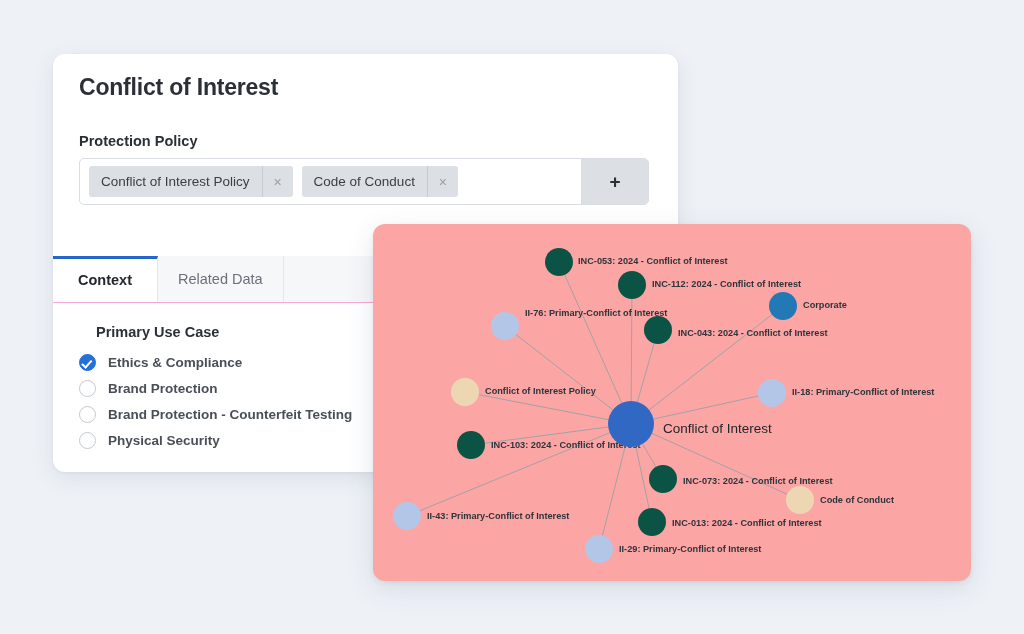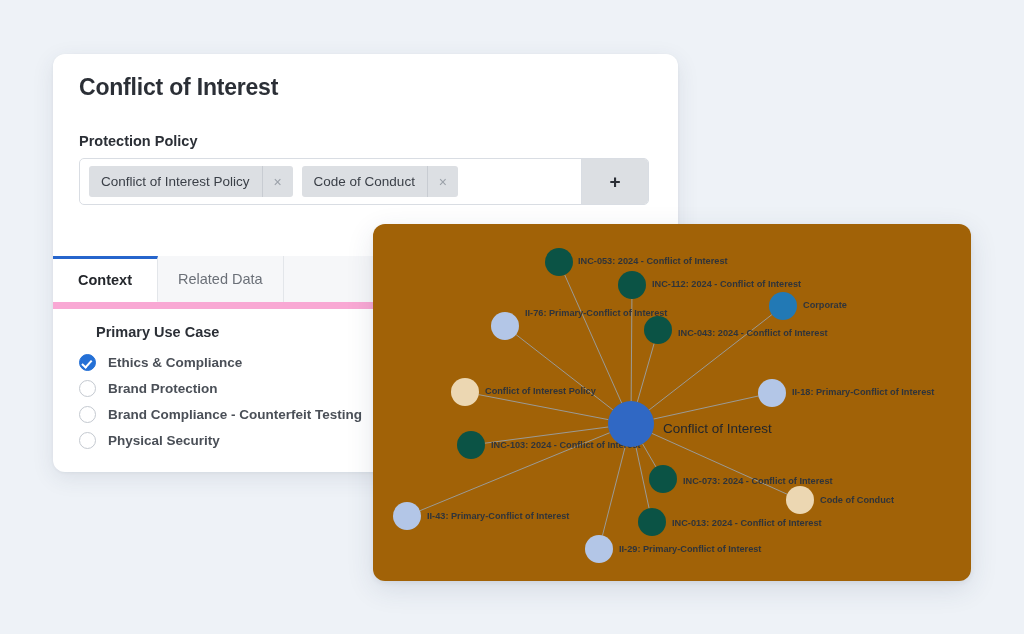--- a/index.html
+++ b/index.html
@@ -110,21 +110,21 @@
   }
 
   
   #tab-bar {
     position: absolute;
     left: 0;
     top: 202px;
     width: 100%;
     height: 46px;
     display: flex;
-    border-bottom: 7px solid #f9a8d4;
+    border-bottom: 1px solid #f9a8d4;
     background: #d946ef;
   }
   .tab {
     display: flex;
     align-items: center;
     justify-content: center;
     padding: 0 20px;
     font-size: 14.5px;
     color: #6b7078;
     background: #f6f7f9;
@@ -199,21 +199,21 @@
     font-weight: bold;
   }
 
   
   #graph-panel {
     position: absolute;
     left: 373px;
     top: 224px;
     width: 598px;
     height: 357px;
-    background: #a16207;
+    background: #fca5a5;
     border-radius: 12px;
     box-shadow: 0 8px 28px rgba(45,60,90,0.12), 0 2px 5px rgba(45,60,90,0.07);
     overflow: hidden;
   }
   #graph-svg {
     position: absolute;
     left: 0;
     top: 0;
     width: 598px;
     height: 357px;
@@ -276,21 +276,21 @@
       <span class="radio-label">Ethics &amp; Compliance</span>
     </div>
 
     <div class="radio-row">
       <span class="radio-mark"></span>
       <span class="radio-label">Brand Protection</span>
     </div>
 
     <div class="radio-row">
       <span class="radio-mark"></span>
-      <span class="radio-label">Brand Compliance - Counterfeit Testing</span>
+      <span class="radio-label">Brand Protection - Counterfeit Testing</span>
     </div>
 
     <div class="radio-row">
       <span class="radio-mark"></span>
       <span class="radio-label">Physical Security</span>
     </div>
 
   </div>
 </div>
 

